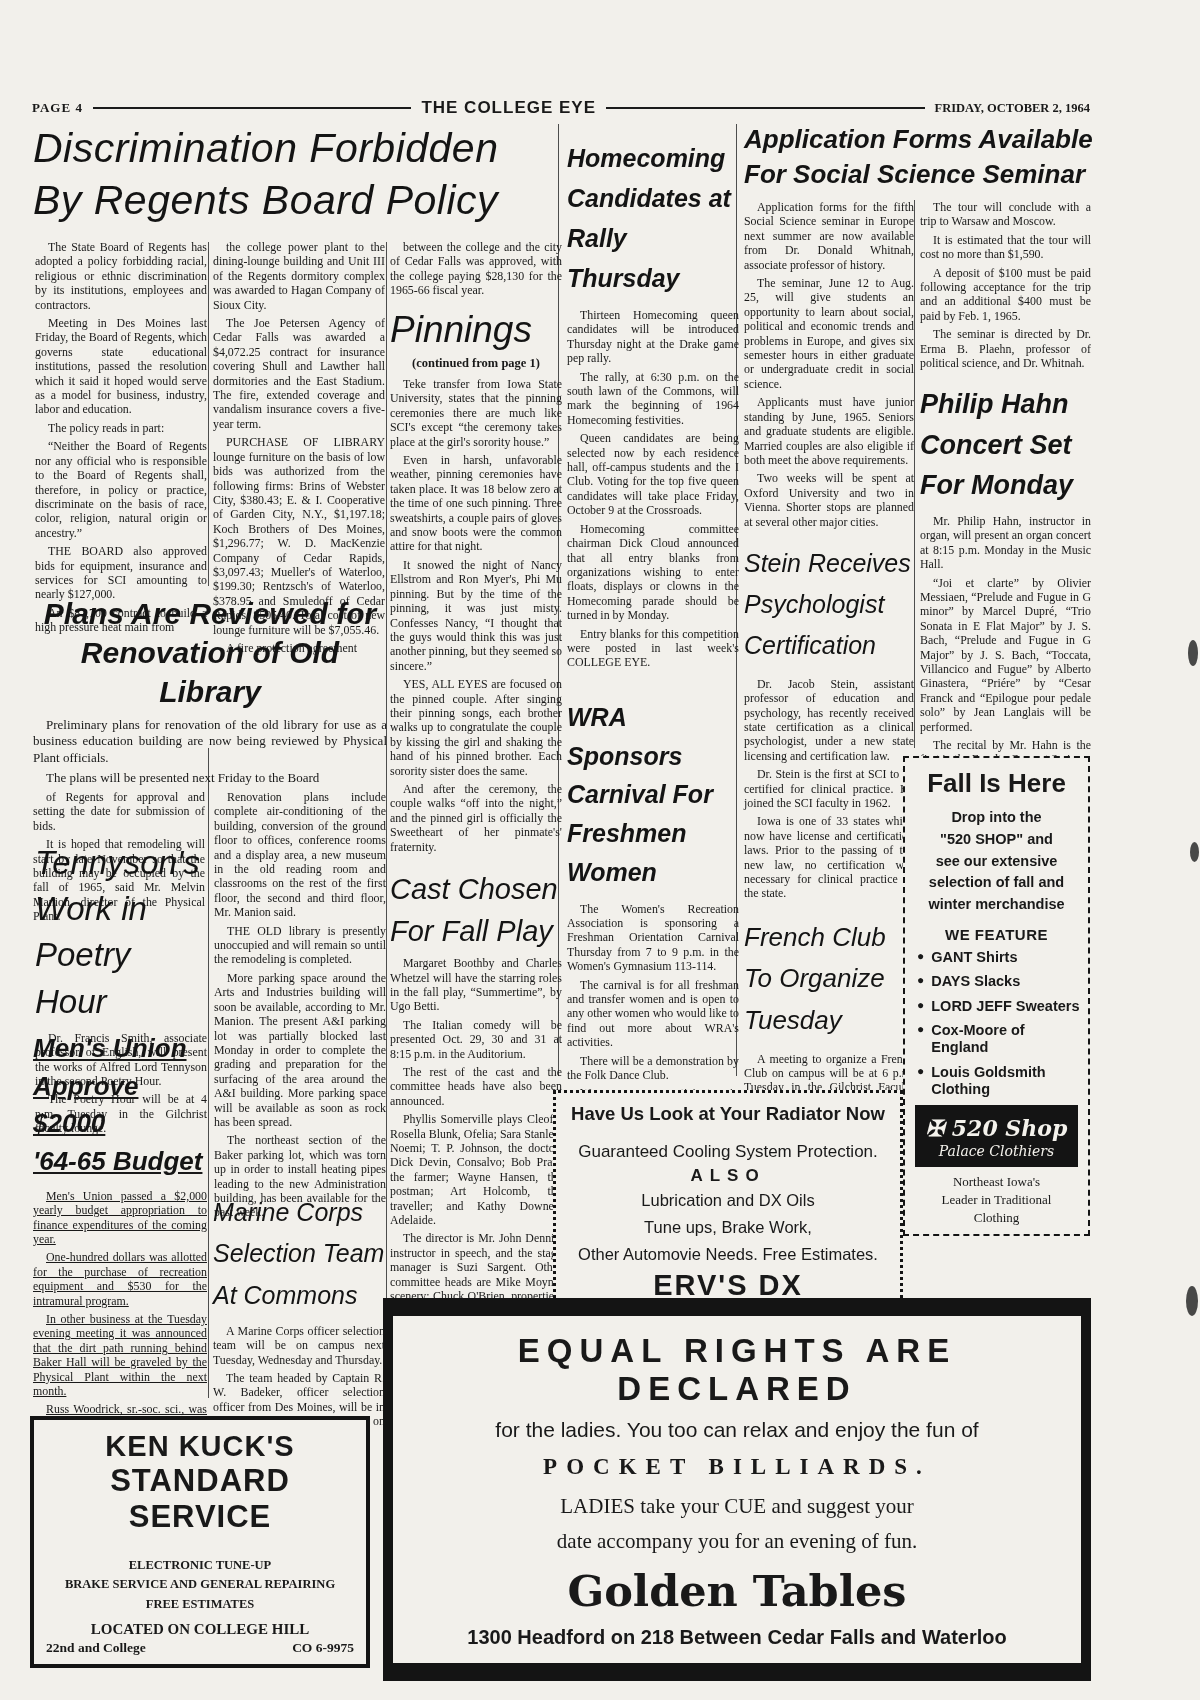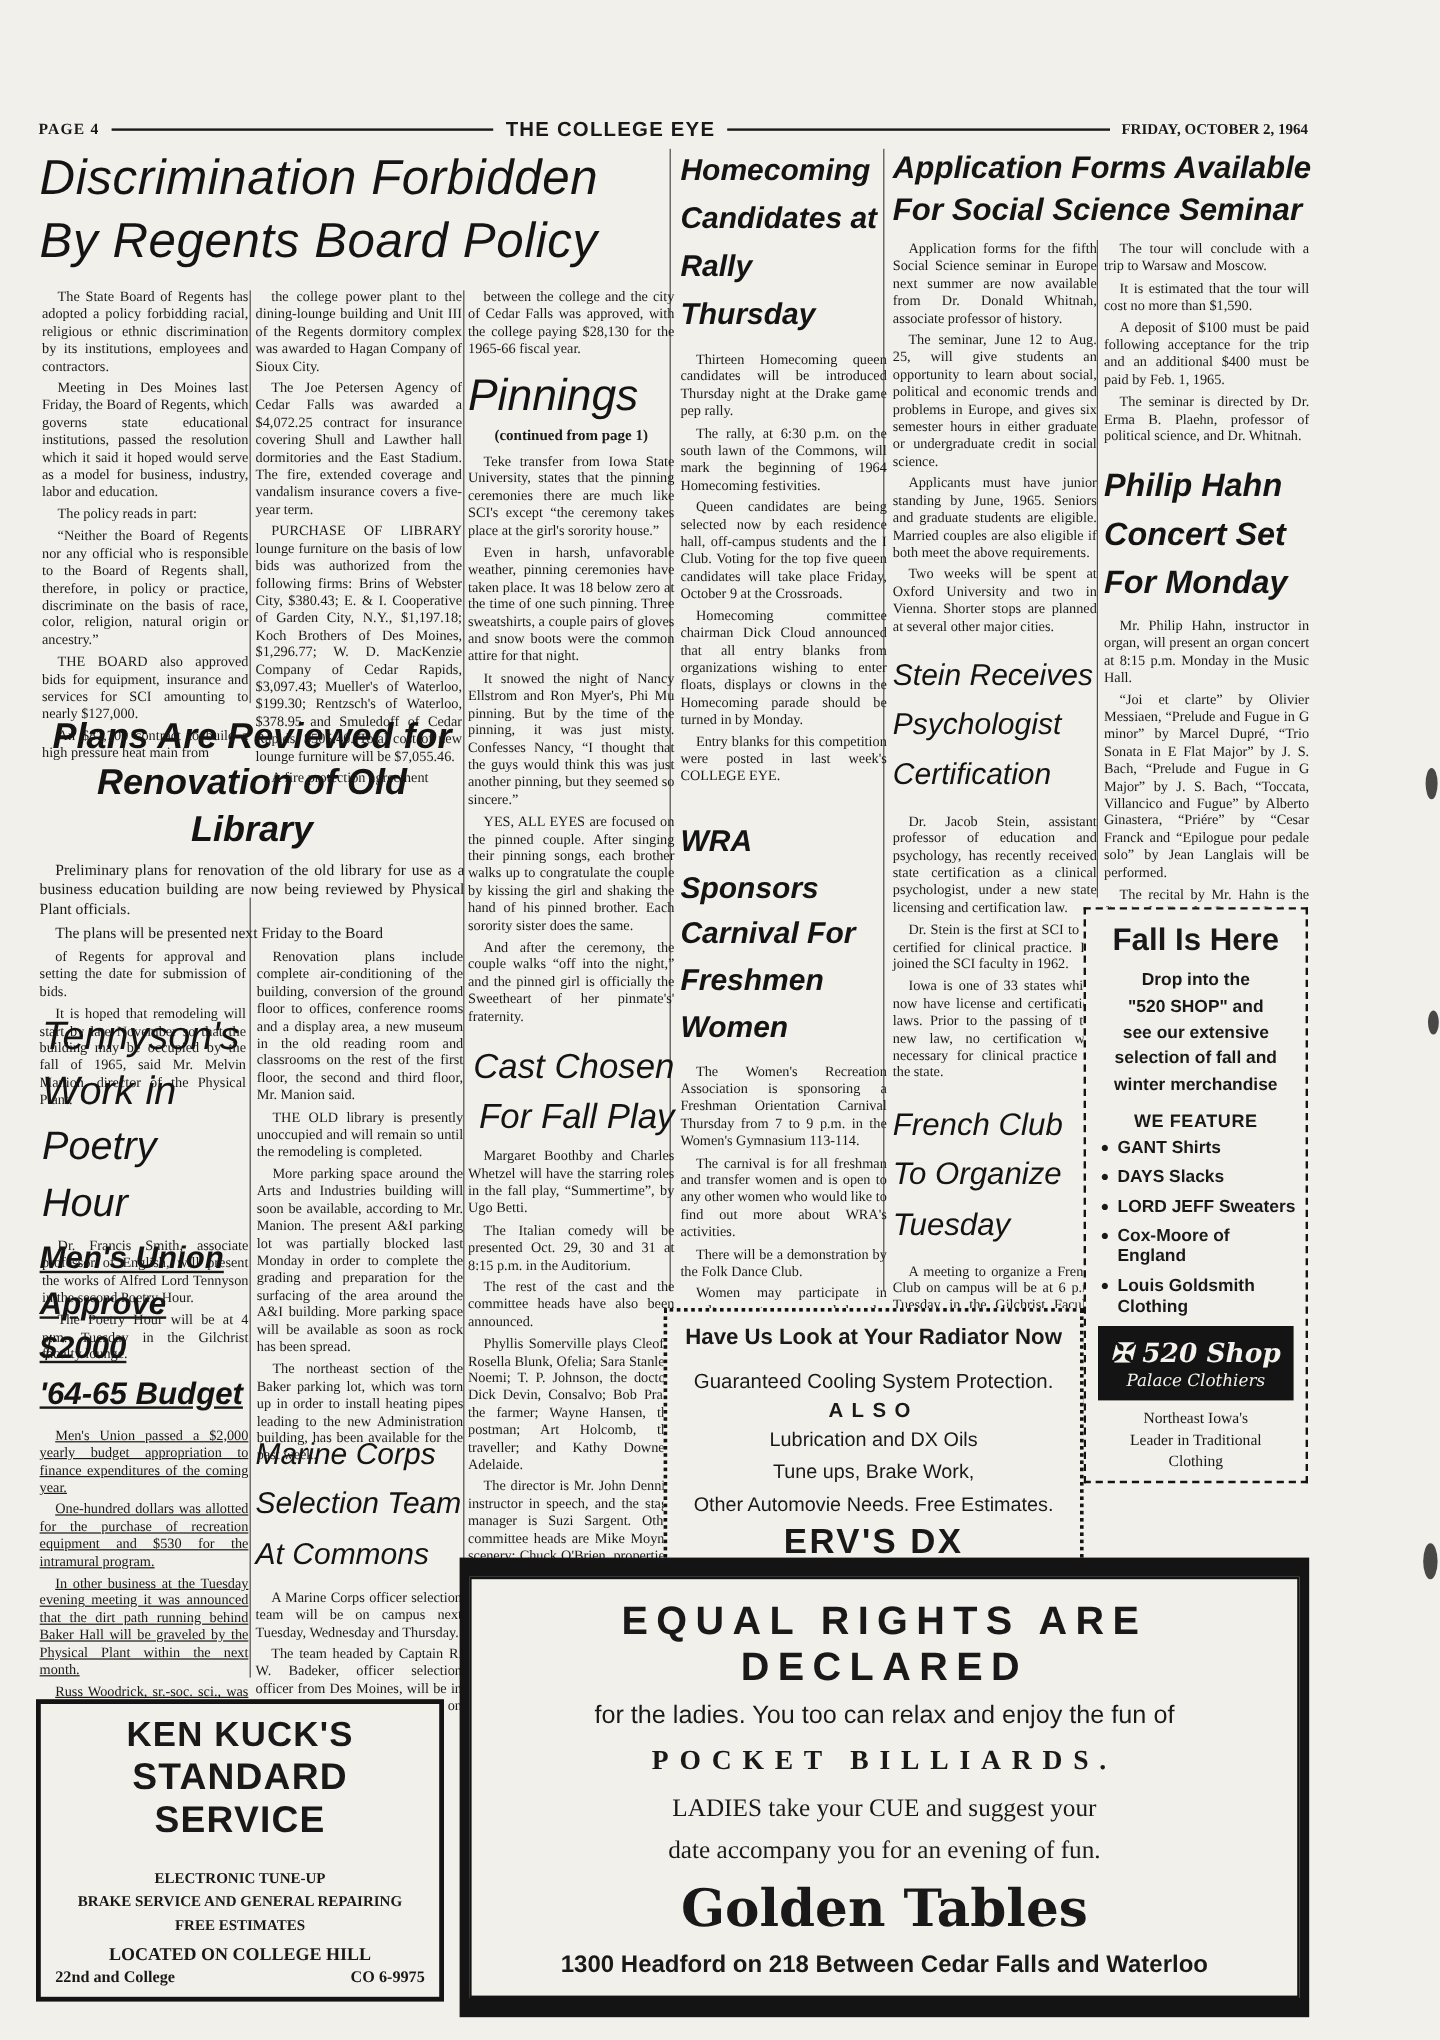--- a/index.html
+++ b/index.html
@@ -13,26 +13,26 @@
   .mh-title{font-family:"Liberation Sans",sans-serif;font-weight:bold;font-size:17px;
             letter-spacing:1px;white-space:nowrap;}
   .mh-date{font-size:12.5px;font-weight:bold;white-space:nowrap;}
   
   .h{font-family:"Liberation Sans",sans-serif;font-weight:normal;color:#141414;margin:0;font-style:italic;}
   .h .ln{display:block;}
   .hb{font-weight:bold;}
   .hbi{font-weight:bold;font-style:italic;}
   .h-main{font-size:41px;line-height:1.27;letter-spacing:.5px;}
   .h-pin{font-size:37px;line-height:1.2;margin:10px 0 0;}
-  .h-cast{font-size:29px;line-height:1.45;margin:14px 0 4px;text-align:right;}
+  .h-cast{font-size:29px;line-height:1.45;margin:14px 0 4px;}
   .h-plans{font-size:30px;line-height:1.3;margin:0 0 6px;text-align:center;}
   .h-tenny{font-size:33px;line-height:1.4;margin:0 0 6px;}
   .h-mens{font-size:26px;line-height:1.45;margin:0 0 8px;}
   .h-marine{font-size:25px;line-height:1.65;margin:0 0 8px;}
-  .h-home{font-size:25px;line-height:1.6;margin:0 0 10px;}
+  .h-home{font-size:25px;line-height:1.6;margin:16px 0 10px;}
   .h-wra{font-size:25px;line-height:1.55;margin:28px 0 10px;}
   .h-app{font-size:26px;line-height:1.35;margin:0;}
   .h-stein{font-size:25px;line-height:1.65;margin:14px 0 10px;}
   .h-french{font-size:26px;line-height:1.6;margin:16px 0 10px;}
   .h-hahn{font-size:27px;line-height:1.5;margin:14px 0 8px;}
   
   .bp{font-size:11.9px;line-height:1.21;margin:0 0 4px;text-indent:13px;text-align:justify;}
   .lead .bp{font-size:13px;line-height:1.25;}
   .cont{font-weight:bold;text-align:center;font-size:12.5px;margin:4px 0 6px;}
   .subcols{display:flex;gap:9px;align-items:flex-start;}

